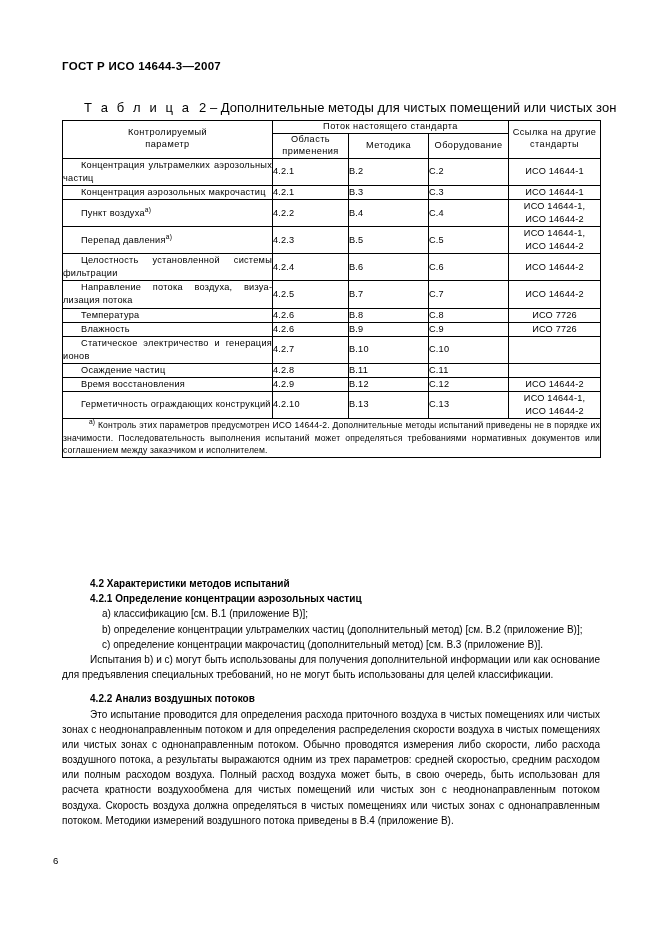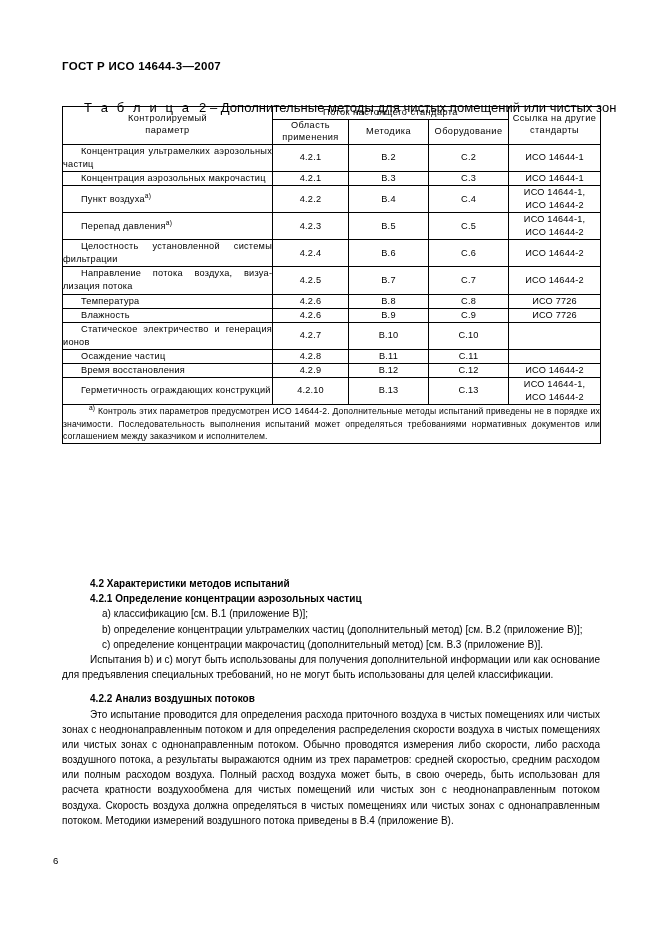--- a/index.html
+++ b/index.html
@@ -47,21 +47,21 @@
     letter-spacing: 2.6px;
   }
   .table-caption .cap-rest {
     letter-spacing: 0.05px;
   }
 
   
   .tbl-wrap {
     position: absolute;
     left: 62px;
-    top: 106px;
+    top: 120px;
     width: 538px;
   }
   table.methods {
     border-collapse: collapse;
     width: 538px;
     table-layout: fixed;
     font-size: 9.2px;
   }
   table.methods td,
   table.methods th {
@@ -90,21 +90,21 @@
     text-align-last: left;
     text-indent: 18px;
     padding: 5px 7px 6px 7px;
     line-height: 1.42;
     vertical-align: top;
     letter-spacing: 0.25px;
     hyphens: manual;
     margin-left: 35px;
   }
   .cc {
-    text-align: center;
+    text-align: left;
     vertical-align: middle;
     padding: 5px 2px 5px 2px;
     line-height: 1.42;
     letter-spacing: 0.2px;
   }
   .cc-ref {
     text-align: center;
     vertical-align: middle;
     padding: 5px 4px 5px 4px;
     line-height: 1.42;

